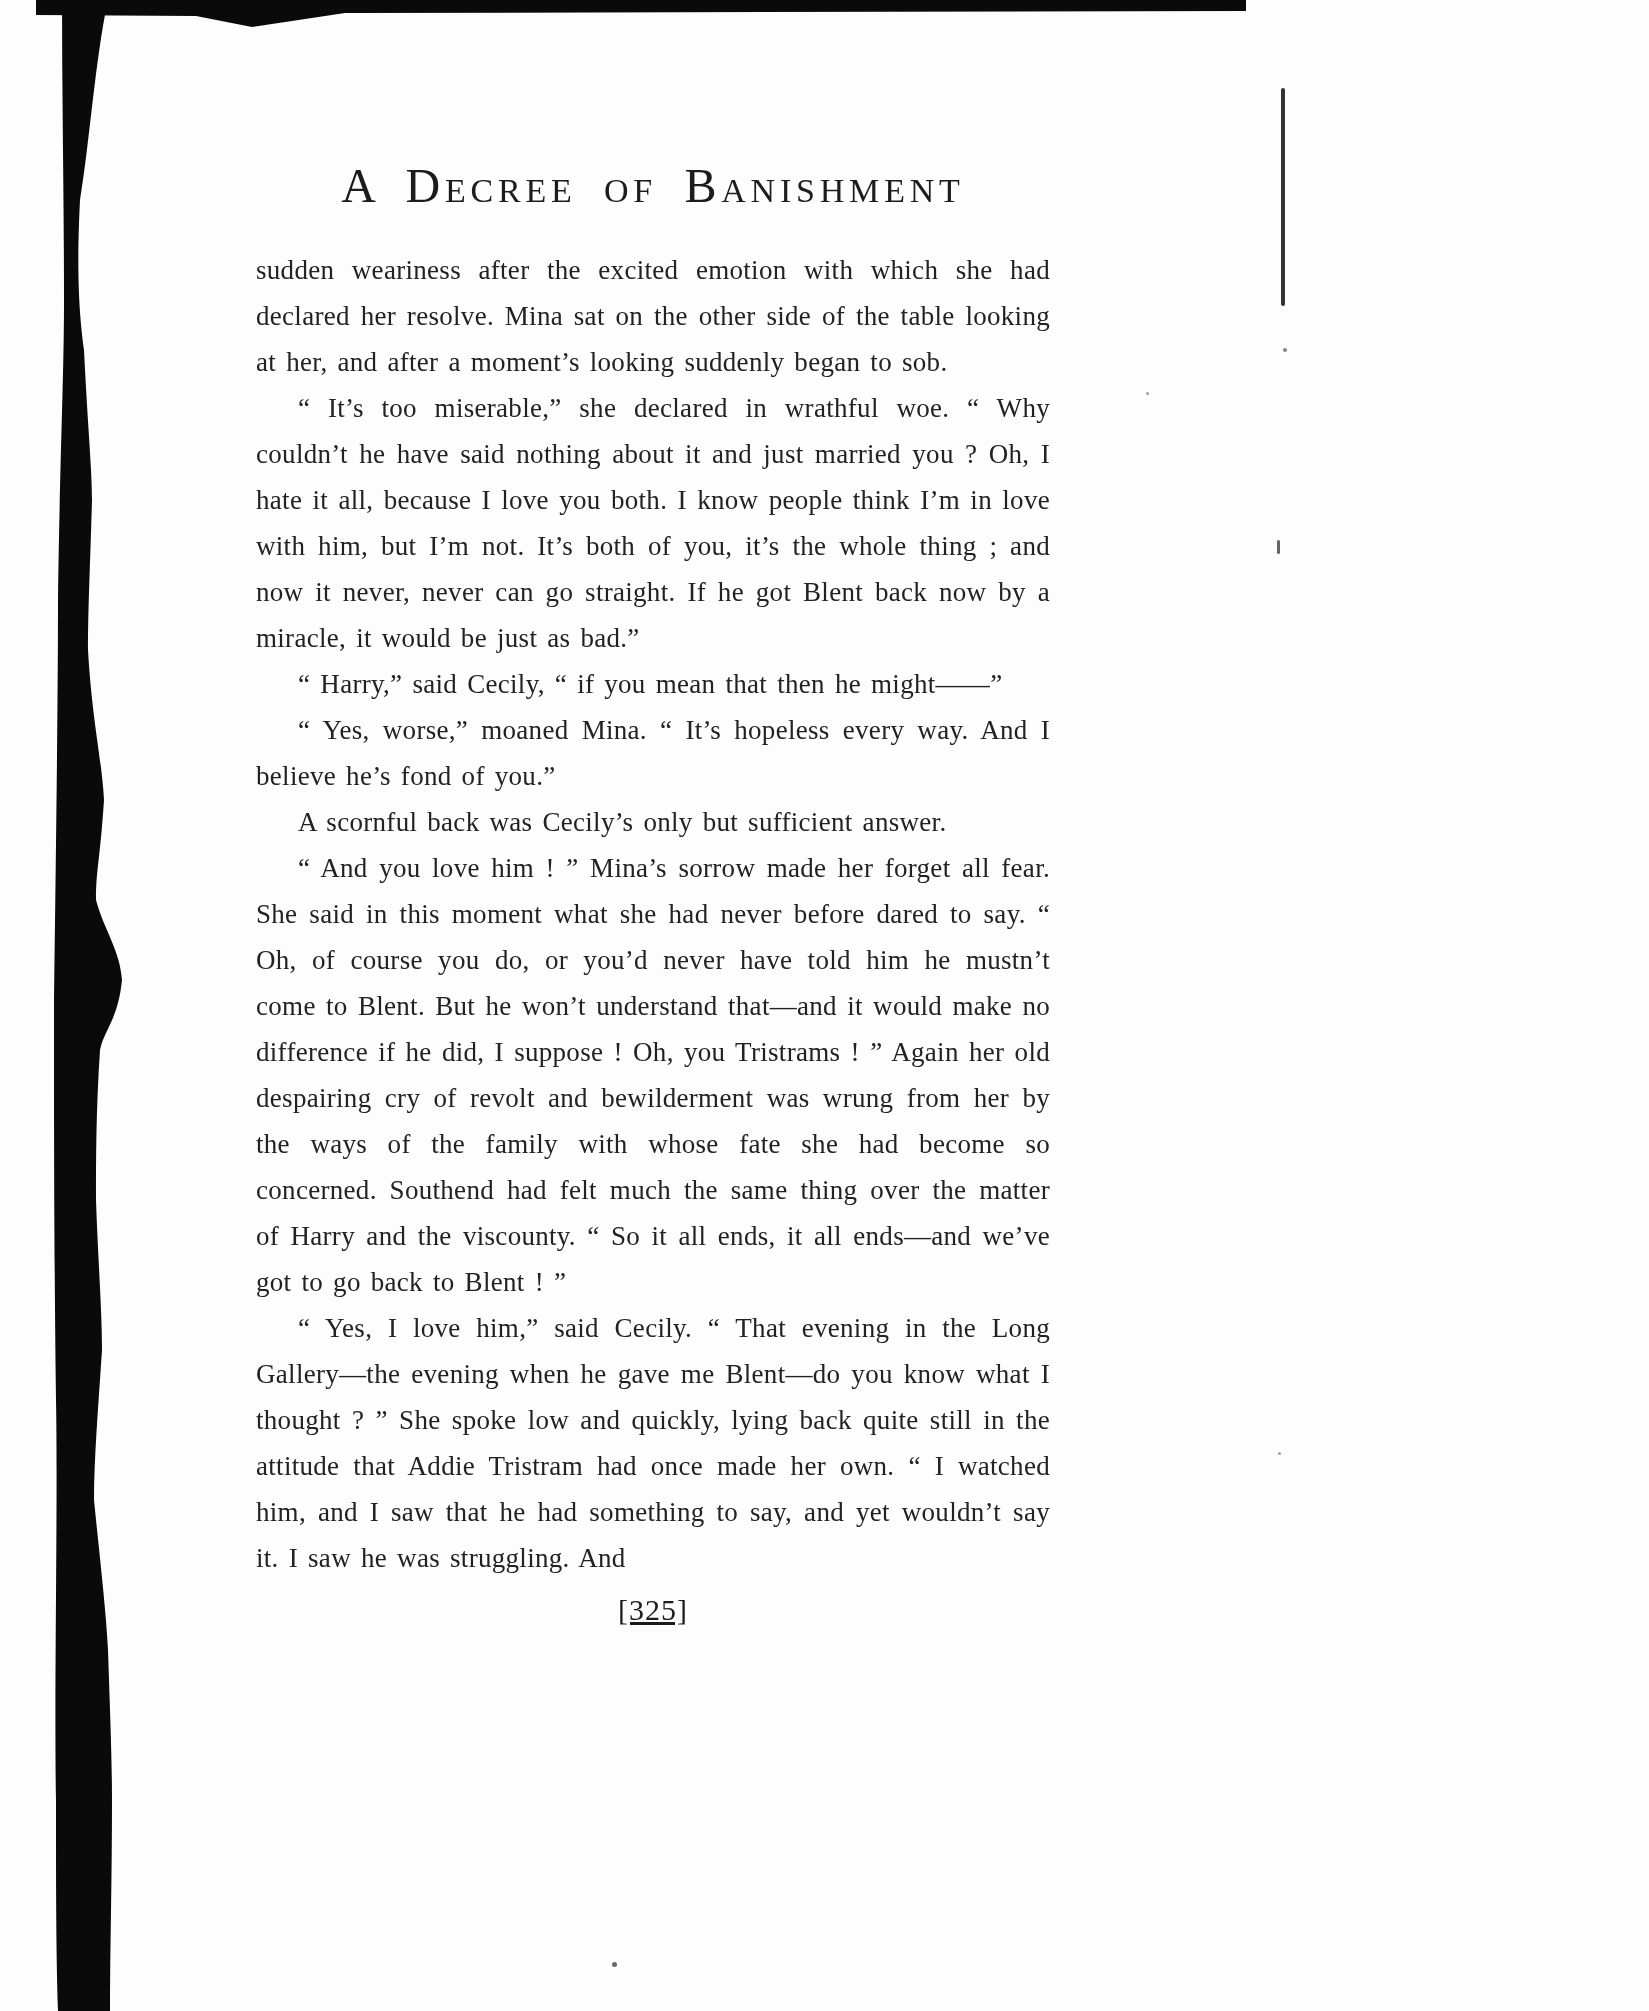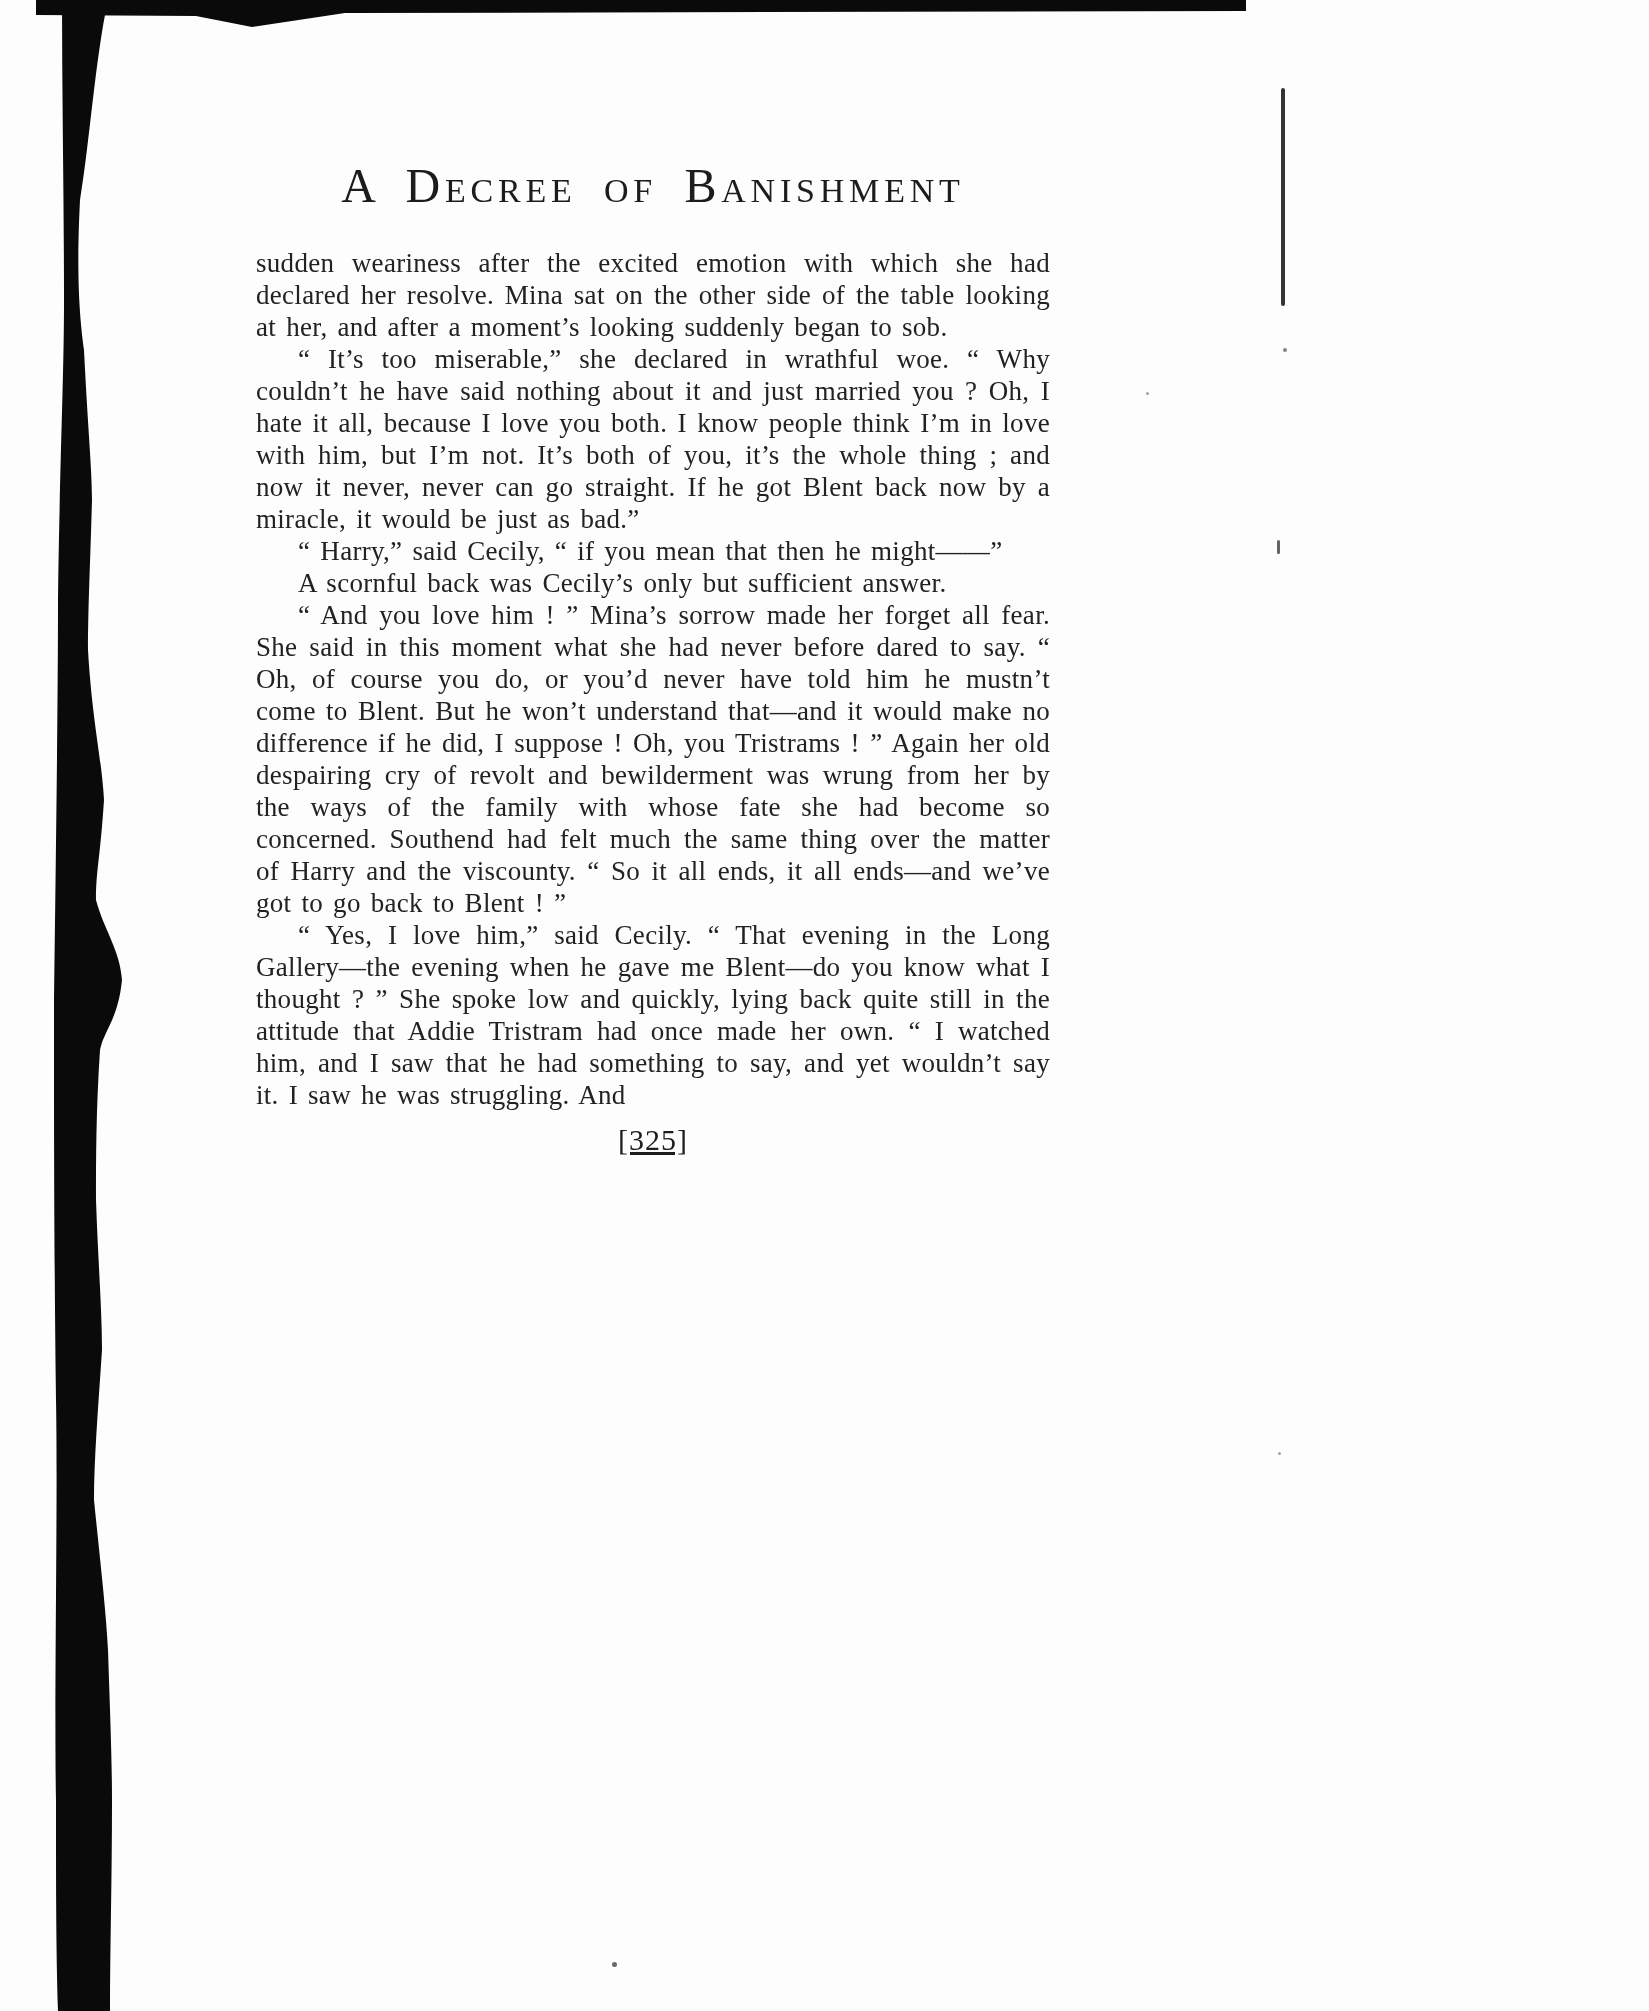--- a/index.html
+++ b/index.html
@@ -42,21 +42,21 @@
     font-weight: 400;
     font-variant: small-caps;
     letter-spacing: 0.10em;
     word-spacing: 0.22em;
     color: #1c1c1c;
     white-space: nowrap;
   }
   .para {
     margin: 0;
     font-size: 27px;
-    line-height: 32px;
+    line-height: 46px;
     text-align: justify;
     text-indent: 42px;
     word-spacing: 3px;
     letter-spacing: 0.3px;
     color: #222;
   }
   .para.no-indent { text-indent: 0; }
   .page-number {
     margin-top: 12px;
     text-align: center;
@@ -106,20 +106,21 @@
   <div class="artifact speck-b"></div>
   <div class="artifact speck-c"></div>
   <div class="artifact speck-d"></div>
 
   <div class="text-col">
     <h1 class="chapter-title">A Decree of Banishment</h1>
 
     <p class="para no-indent">sudden weariness after the excited emotion with which she had declared her resolve.  Mina sat on the other side of the table looking at her, and after a moment’s looking suddenly began to sob.</p>
     <p class="para">“ It’s too miserable,” she declared in wrathful woe.  “ Why couldn’t he have said nothing about it and just married you ?  Oh, I hate it all, because I love you both.  I know people think I’m in love with him, but I’m not.  It’s both of you, it’s the whole thing ; and now it never, never can go straight.  If he got Blent back now by a miracle, it would be just as bad.”</p>
     <p class="para">“ Harry,” said Cecily, “ if you mean that then he might——”</p>
+    <p class="para">“ Yes, worse,” moaned Mina.  “ It’s hopeless every way.  And I believe he’s fond of you.”</p>
     <p class="para">A scornful back was Cecily’s only but sufficient answer.</p>
     <p class="para">“ And you love him ! ”  Mina’s sorrow made her forget all fear.  She said in this moment what she had never before dared to say.  “ Oh, of course you do, or you’d never have told him he mustn’t come to Blent.  But he won’t understand that—and it would make no difference if he did, I suppose !  Oh, you Tristrams ! ”  Again her old despairing cry of revolt and bewilderment was wrung from her by the ways of the family with whose fate she had become so concerned.  Southend had felt much the same thing over the matter of Harry and the viscounty.  “ So it all ends, it all ends—and we’ve got to go back to Blent ! ”</p>
     <p class="para">“ Yes, I love him,” said Cecily.  “ That evening in the Long Gallery—the evening when he gave me Blent—do you know what I thought ? ”  She spoke low and quickly, lying back quite still in the attitude that Addie Tristram had once made her own.  “ I watched him, and I saw that he had something to say, and yet wouldn’t say it.  I saw he was struggling.  And</p>
 
     <div class="page-number">[325]</div>
   </div>
 
 </div>
 
 </body></html>

